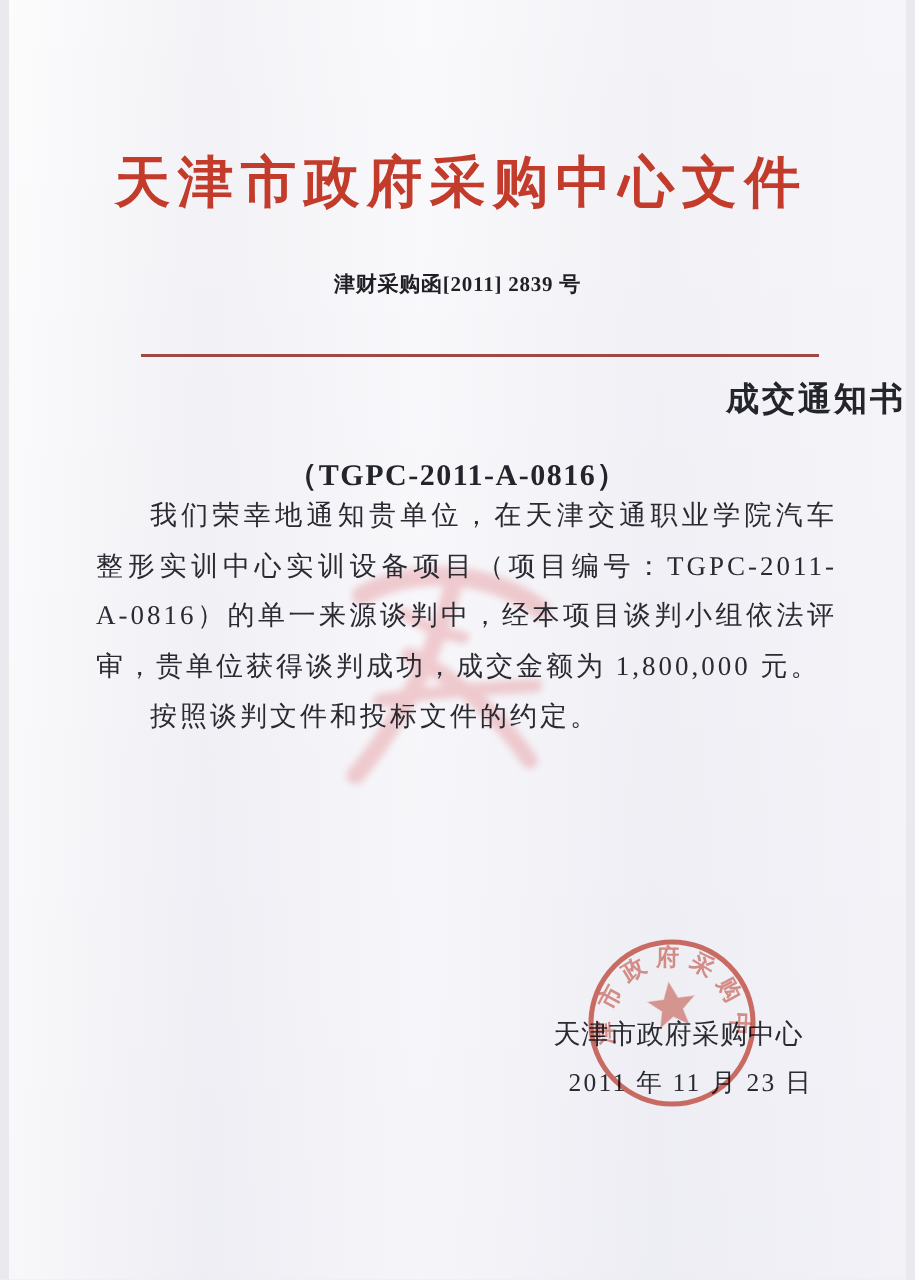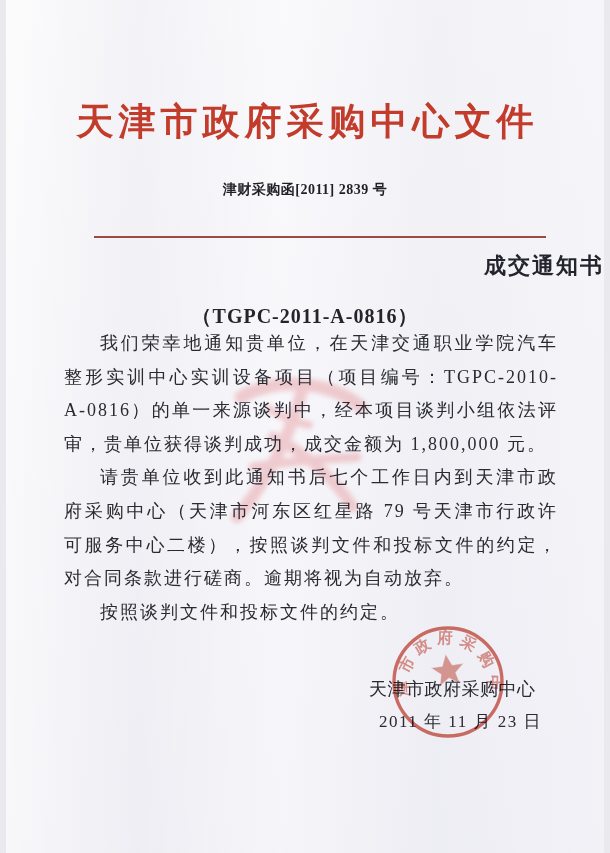--- a/index.html
+++ b/index.html
@@ -110,22 +110,21 @@
 
   <div class="doc-number">津财采购函[2011] 2839 号</div>
 
   <div class="divider"></div>
 
   <div class="notice-title">成交通知书</div>
 
   <div class="project-code">（TGPC-2011-A-0816）</div>
 
   <div class="body-block">
-    <p>我们荣幸地通知贵单位，在天津交通职业学院汽车整形实训中心实训设备项目（项目编号：TGPC-2010-A-0816）的单一来源谈判中，经本项目谈判小组依法评审，贵单位获得谈判成功，成交金额为 1,800,000 元。</p>
-    <p>请贵单位收到此通知书后七个工作日内到天津市政府采购中心（天津市河东区红星路 79 号天津市行政许可服务中心二楼），按照谈判文件和投标文件的约定，对合同条款进行磋商。逾期将视为自动放弃。</p>
+    <p>我们荣幸地通知贵单位，在天津交通职业学院汽车整形实训中心实训设备项目（项目编号：TGPC-2011-A-0816）的单一来源谈判中，经本项目谈判小组依法评审，贵单位获得谈判成功，成交金额为 1,800,000 元。</p>
     <p>按照谈判文件和投标文件的约定。</p>
   </div>
 
   <div class="signature">天津市政府采购中心</div>
 
   <div class="date">2011 年 11 月 23 日</div>
 
   <svg class="seal" viewBox="0 0 116 116" aria-hidden="true">
     <circle cx="58" cy="58" r="54" fill="none" stroke="#c8402f" stroke-width="3.4" opacity="0.8"></circle>
     <path id="sealArc" d="M 20,72 A 40,40 0 1 1 96,72" fill="none"></path>

